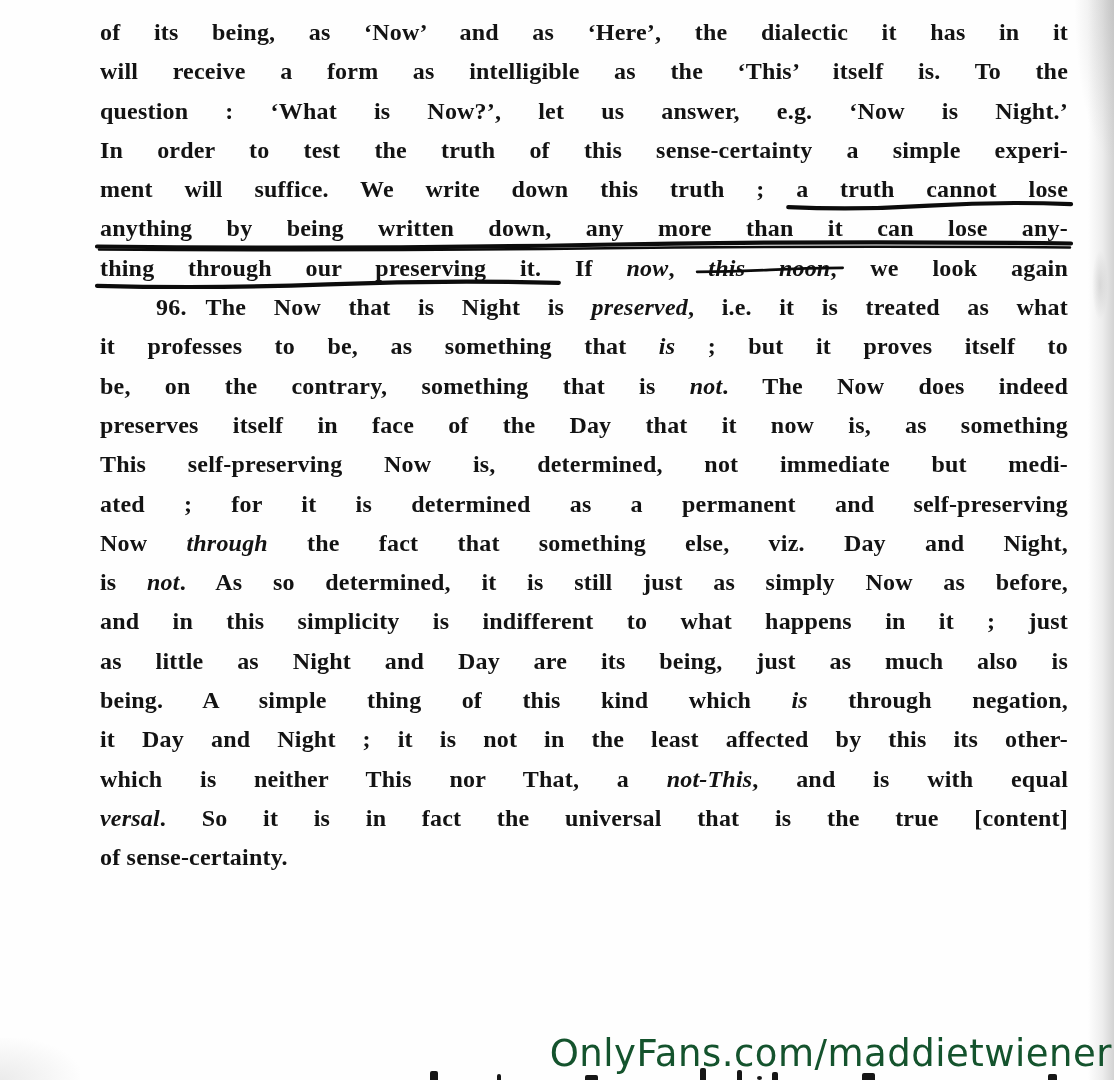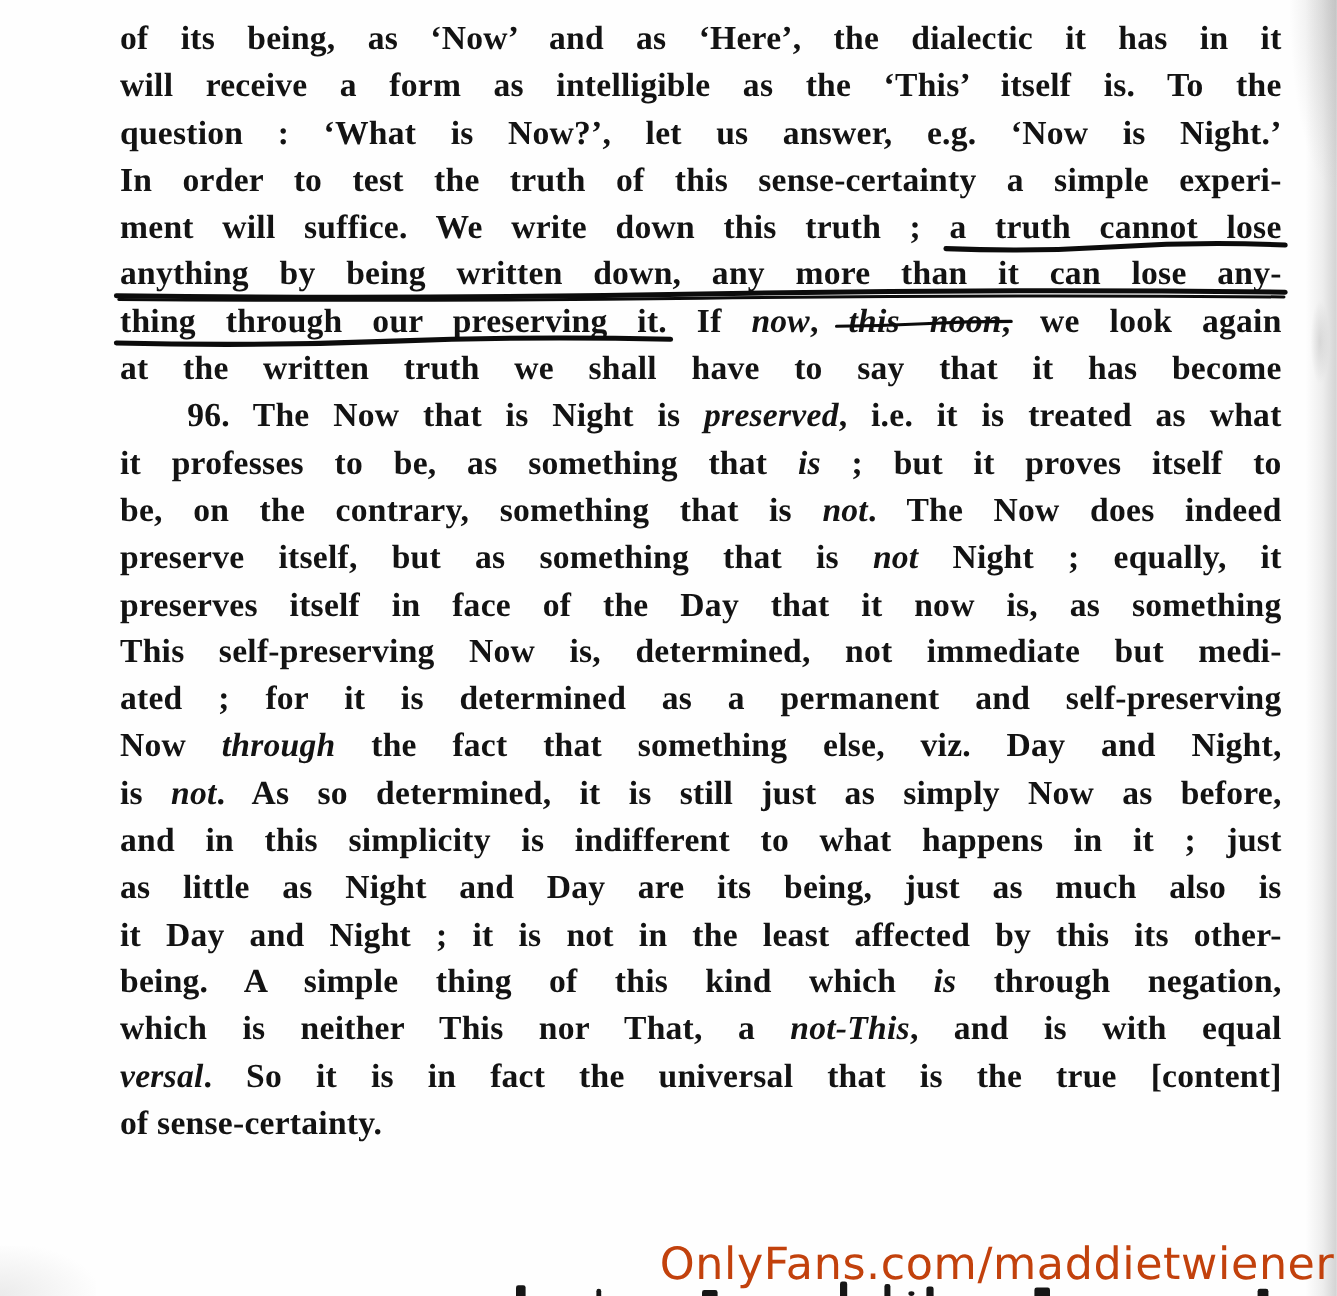--- a/index.html
+++ b/index.html
@@ -1,35 +1,35 @@
 <!DOCTYPE html>
 <html><head>
 <meta charset="utf-8">
 <style>
   html,body{margin:0;padding:0;background:#ffffff;}
   body{width:1114px;height:1080px;overflow:hidden;position:relative;}
   .page{position:absolute;inset:0;background:#fefefe;}
   .text-block{
     position:absolute;left:100px;top:13px;width:968px;
     font-family:"Liberation Serif","DejaVu Serif",serif;
-    font-weight:700;font-size:28px;line-height:39.3px;color:#131313;
+    font-weight:700;font-size:24px;line-height:39.3px;color:#131313;
     letter-spacing:0.2px;
   }
   .line{
     height:39.3px;overflow:hidden;
     text-align:justify;text-align-last:justify;-moz-text-align-last:justify;
   }
   .line.nojust{text-align-last:left;-moz-text-align-last:left;}
   .line.indent{padding-left:56px;}
   .i{font-style:italic;}
   .pnum{margin-right:19px;}
   .watermark{
     position:absolute;right:2px;bottom:5px;
     font-family:"DejaVu Sans","Liberation Sans",sans-serif;
-    font-size:37px;font-weight:400;color:#c2410c;letter-spacing:0.5px;
+    font-size:37px;font-weight:400;color:#14532d;letter-spacing:0.5px;
     white-space:nowrap;
   }
   #ink-overlay{position:absolute;inset:0;pointer-events:none;}
   
   .edge-right{position:absolute;top:0;right:0;width:26px;height:1080px;
     background:linear-gradient(to right,rgba(190,190,190,0) 0%,rgba(198,198,198,.30) 55%,rgba(175,175,175,.55) 100%);}
   .corner-tr{position:absolute;top:0;right:0;width:40px;height:160px;
     background:radial-gradient(ellipse at 100% 0%,rgba(178,178,178,.45),rgba(178,178,178,0) 70%);}
   .blotch-r{position:absolute;top:250px;right:6px;width:16px;height:70px;border-radius:50%;
     background:radial-gradient(ellipse,rgba(170,170,170,.35),rgba(170,170,170,0) 70%);}
@@ -53,34 +53,32 @@
 <div class="page">
 
   <div class="text-block">
       <div class="line"><span>of its being, as ‘Now’ and as ‘Here’, the dialectic it has in it</span></div>
       <div class="line"><span>will receive a form as intelligible as the ‘This’ itself is. To the</span></div>
       <div class="line"><span>question : ‘What is Now?’, let us answer, e.g. ‘Now is Night.’</span></div>
       <div class="line"><span>In order to test the truth of this sense-certainty a simple experi-</span></div>
       <div class="line"><span>ment will suffice. We write down this truth ; </span><span class="u">a truth cannot lose</span></div>
       <div class="line"><span class="u">anything by being written down, any more than it can lose any-</span></div>
       <div class="line"><span class="u">thing through our preserving it.</span><span> If </span><span class="i">now</span><span>, </span><span class="i st">this noon</span><span>, we look again</span></div>
-      <div class="line"><span>at the written truth we shall have to say that it has become</span></div>
       <div class="line indent"><span class="pnum">96.</span><span>The Now that is Night is </span><span class="i">preserved</span><span>, i.e. it is treated as what</span></div>
       <div class="line"><span>it professes to be, as something that </span><span class="i">is</span><span> ; but it proves itself to</span></div>
       <div class="line"><span>be, on the contrary, something that is </span><span class="i">not</span><span>. The Now does indeed</span></div>
-      <div class="line"><span>preserve itself, but as something that is </span><span class="i">not</span><span> Night ; equally, it</span></div>
       <div class="line"><span>preserves itself in face of the Day that it now is, as something</span></div>
       <div class="line"><span>This self-preserving Now is, determined, not immediate but medi-</span></div>
       <div class="line"><span>ated ; for it is determined as a permanent and self-preserving</span></div>
       <div class="line"><span>Now </span><span class="i">through</span><span> the fact that something else, viz. Day and Night,</span></div>
       <div class="line"><span>is </span><span class="i">not</span><span>. As so determined, it is still just as simply Now as before,</span></div>
       <div class="line"><span>and in this simplicity is indifferent to what happens in it ; just</span></div>
       <div class="line"><span>as little as Night and Day are its being, just as much also is</span></div>
+      <div class="line"><span>being. A simple thing of this kind which </span><span class="i">is</span><span> through negation,</span></div>
       <div class="line"><span>it Day and Night ; it is not in the least affected by this its other-</span></div>
-      <div class="line"><span>being. A simple thing of this kind which </span><span class="i">is</span><span> through negation,</span></div>
       <div class="line"><span>which is neither This nor That, a </span><span class="i">not-This</span><span>, and is with equal</span></div>
       <div class="line"><span class="i">versal</span><span>. So it is in fact the universal that is the true [content]</span></div>
       <div class="line nojust"><span>of sense-certainty.</span></div>
     </div>
 
   <svg id="ink-overlay" width="1114" height="1080">
       <path d="M 788.28125 207.1875 Q 858.9609375 210.1875 929.640625 205.6875 Q 1000.3203125 201.1875 1071 204.1875" stroke="#0c0c0c" stroke-width="4.2" fill="none" stroke-linecap="round"></path>
       <path d="M 97 246.484375 Q 340.5 249.484375 584 244.984375 Q 827.5 240.484375 1071 243.484375" stroke="#0c0c0c" stroke-width="4.2" fill="none" stroke-linecap="round"></path>
       <path d="M 99 249.484375 Q 341.75 251.484375 584.5 248.484375 Q 827.25 245.484375 1070 247.484375" stroke="#0c0c0c" stroke-width="2.5" fill="none" stroke-linecap="round"></path>
       <path d="M 97 285.78125 Q 212.45703125 288.78125 327.9140625 284.28125 Q 443.37109375 279.78125 558.828125 282.78125" stroke="#0c0c0c" stroke-width="4.2" fill="none" stroke-linecap="round"></path>

